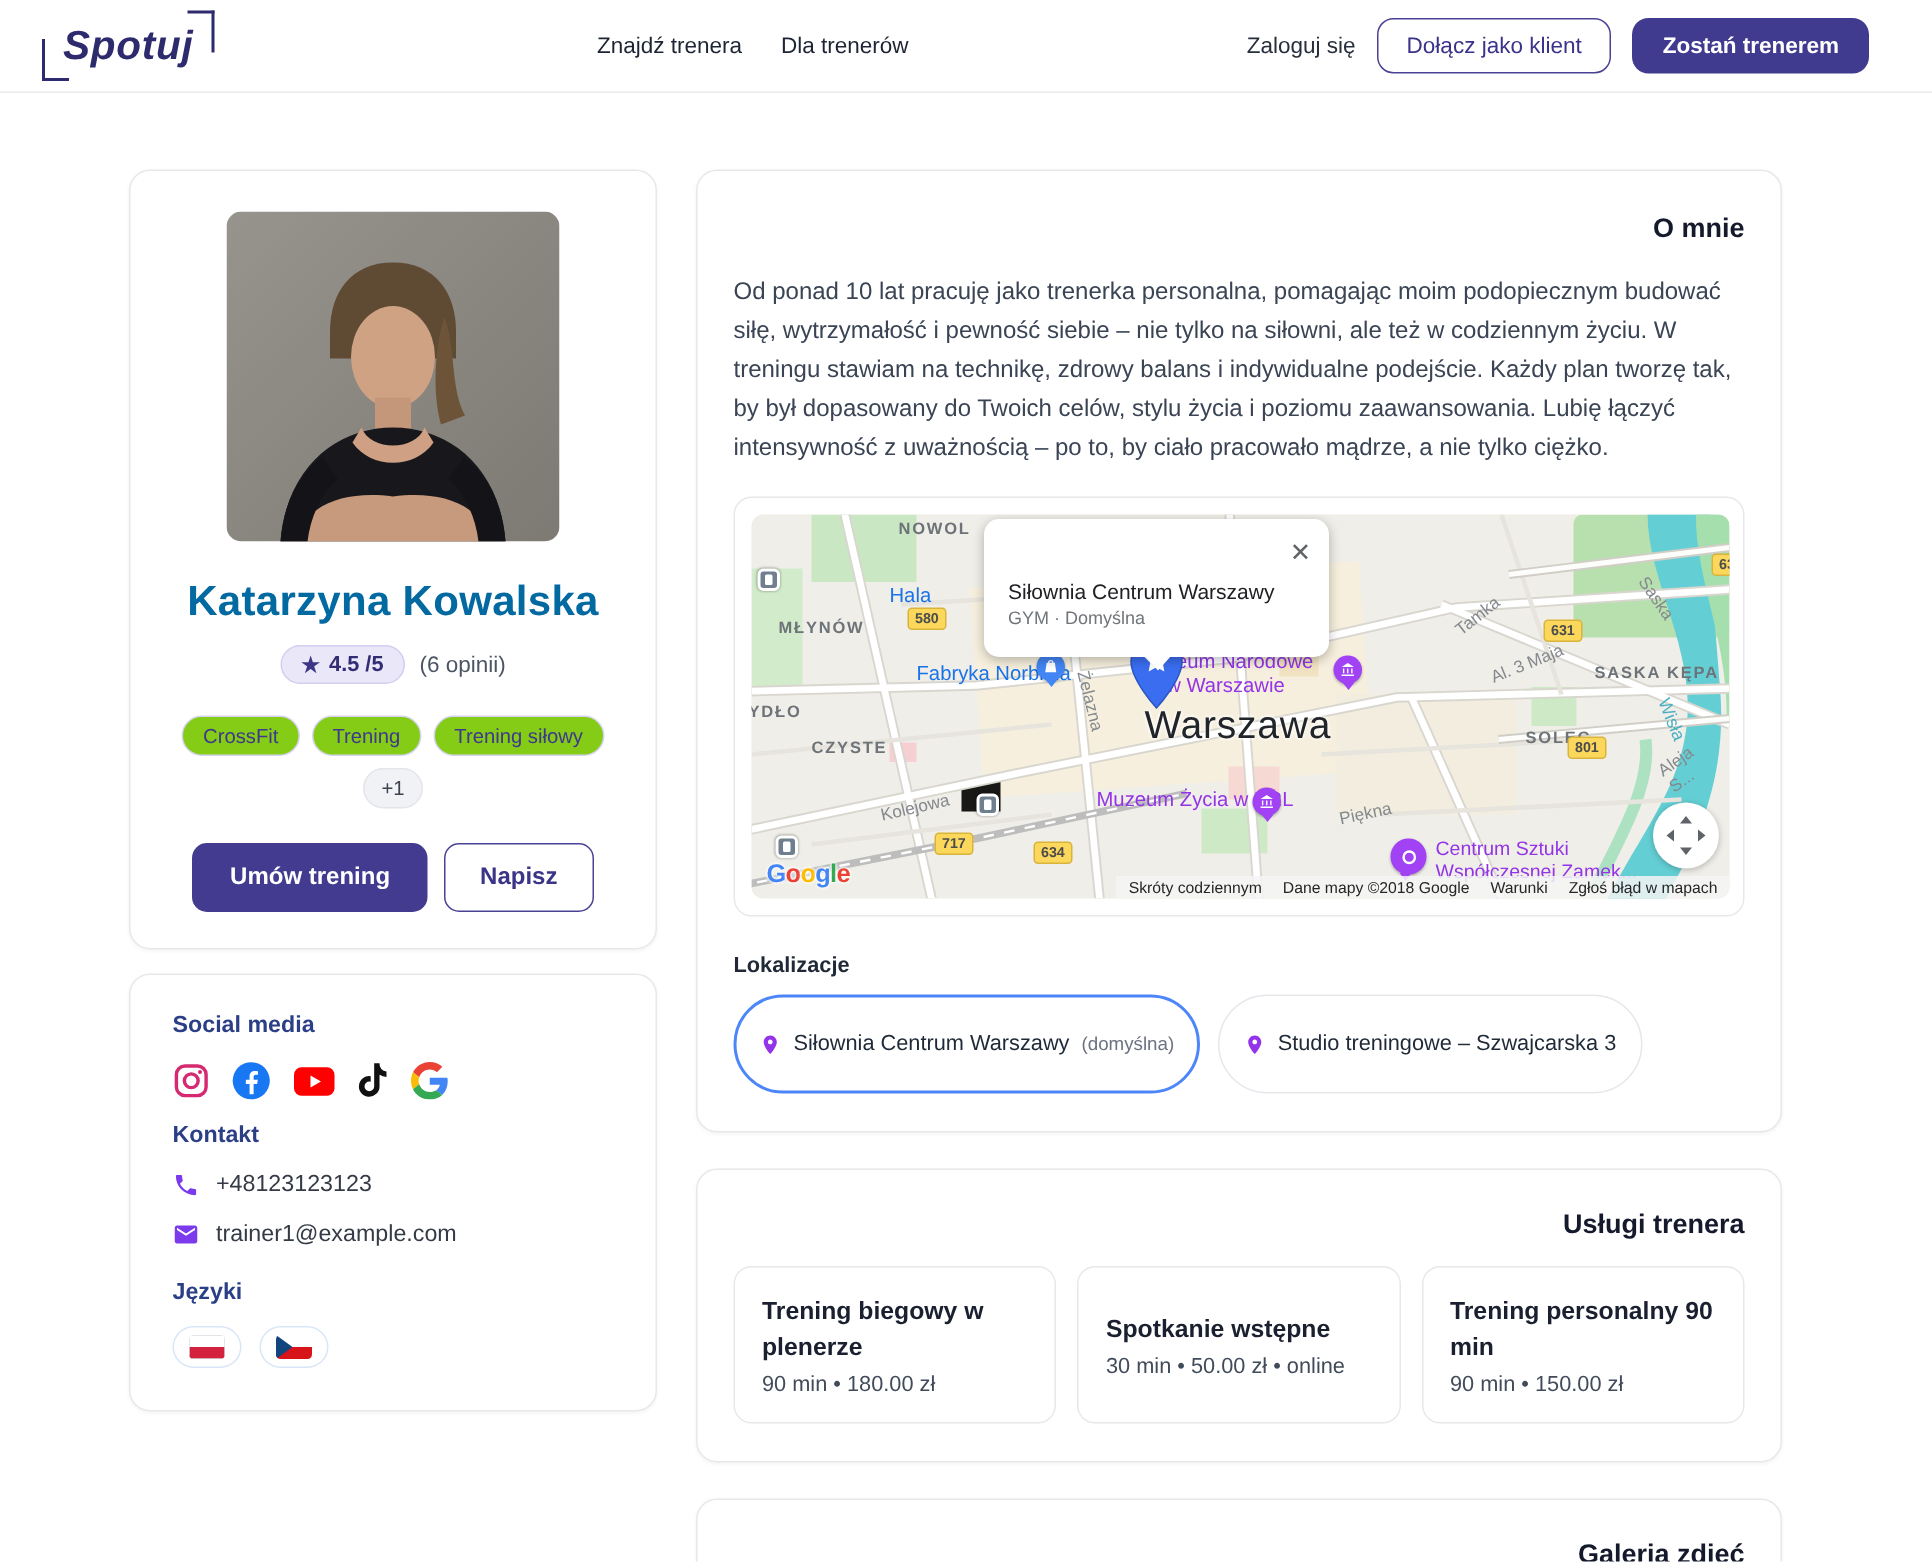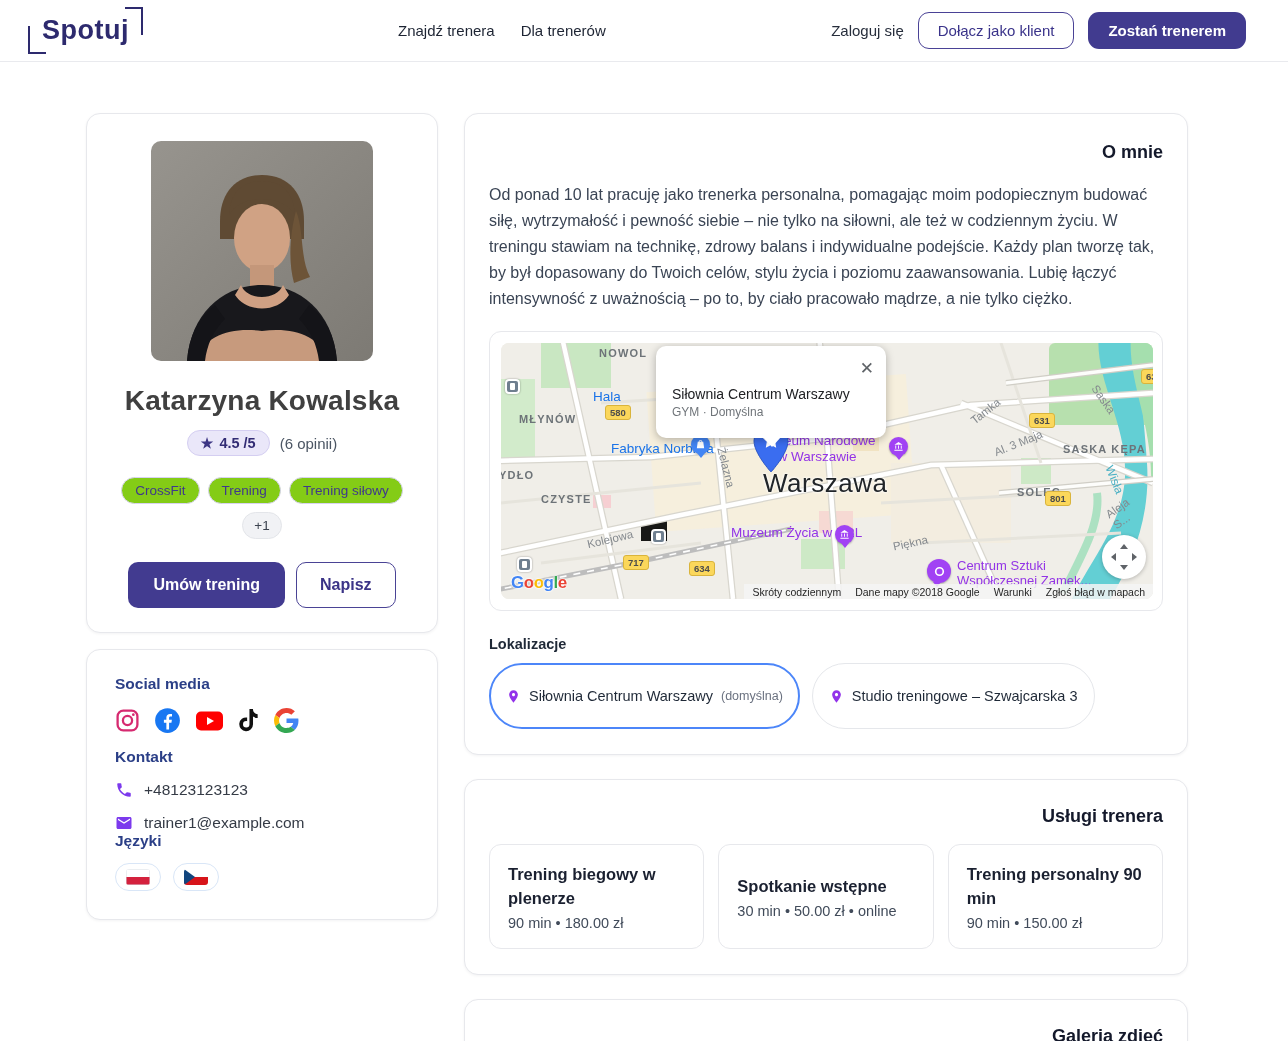--- a/index.html
+++ b/index.html
@@ -2,21 +2,21 @@
 <html><head>
 <meta charset="utf-8">
 <style>
   * { margin:0; padding:0; box-sizing:border-box; }
   html,body { width:1288px; height:1041px; overflow:hidden; background:#fff;
     font-family:"Liberation Sans", sans-serif; color:#374151; }
 
   
   .header { height:62px; display:flex; align-items:center; padding:0 42px 0 28px;
     border-bottom:1px solid #e9eaee; background:#fff; }
-  .logo { position:relative; font-size:27px; font-weight:800; color:#2d2a6e; padding:8px 14px; letter-spacing:.5px; }
+  .logo { position:relative; font-size:27px; font-weight:800; color:#2d2a6e; padding:8px 14px; letter-spacing:.5px;font-style:italic; }
   .logo::before { content:""; position:absolute; left:0; bottom:0; width:16px; height:26px;
     border-left:2px solid #2d2a6e; border-bottom:2px solid #2d2a6e; }
   .logo::after { content:""; position:absolute; right:0; top:0; width:16px; height:26px;
     border-right:2px solid #2d2a6e; border-top:2px solid #2d2a6e; }
   .nav { display:flex; gap:26px; margin-left:255px; }
   .nav a { font-size:15px; color:#1d2433; text-decoration:none; }
   .auth { margin-left:auto; display:flex; align-items:center; gap:14px; }
   .link-login { font-size:15px; color:#272e3c; cursor:pointer; }
   .btn-outline-pill { border:1.5px solid #4a4296; color:#3a338a; background:#fff; font-size:15px;
     padding:9px 19px; border-radius:11px; cursor:pointer; font-family:inherit; }
@@ -26,21 +26,21 @@
   
   .page { display:flex; gap:26px; padding:51px 0 0 86px; }
   .col-left { width:352px; flex:none; }
   .col-right { width:724px; flex:none; }
   .card { background:#fff; border:1px solid #e7e8ec; border-radius:14px;
     box-shadow:0 1px 3px rgba(16,24,40,.05); }
 
   
   .profile-card { padding:27px 24px 24px; text-align:center; }
   .avatar { width:222px; height:220px; border-radius:10px; margin:0 auto; display:block; }
-  .p-name { margin-top:24px; font-size:28px; font-weight:700; color:#404040; letter-spacing:.2px; }
+  .p-name { margin-top:24px; font-size:28px; font-weight:700; color:#0369a1; letter-spacing:.2px; }
   .rating-row { margin-top:13px; display:flex; align-items:center; justify-content:center; gap:10px; }
   .rating-pill { display:inline-flex; align-items:center; gap:6px; background:#eae7f9; border:1px solid #d4cef1;
     border-radius:999px; padding:4px 13px; color:#322c74; font-size:14.5px; font-weight:700; }
   .rating-pill .star { font-size:14px; color:#3d3684; }
   .reviews { font-size:15px; color:#4b5563; }
   .tags-row { margin-top:21px; display:flex; justify-content:center; gap:8px; flex-wrap:wrap; }
   .tag { background:#84cc16; border:1px solid #d8d3f2; color:#3f388c; font-size:13.5px;
     padding:5px 13px; border-radius:999px; }
   .tag-more { background:#f1f2f5; border:1px solid #e3e5e9; color:#3c434f; font-size:13.5px;
     padding:5px 11px; border-radius:999px; }
@@ -51,21 +51,21 @@
     font-weight:600; font-size:16px; padding:13px 23px; cursor:pointer; font-family:inherit; }
 
   
   .social-card { margin-top:16px; padding:25px 28px 28px; }
   .side-head { color:#2b3f87; font-size:15.5px; font-weight:700; }
   .soc-icons { display:flex; align-items:center; gap:14px; margin:14px 0 6px; }
   .soc-icons a { display:inline-flex; cursor:pointer; }
   .contact-head { margin-top:14px; }
   .contact-row { display:flex; align-items:center; gap:11px; margin-top:15px; font-size:15.5px; color:#353b46; }
   .contact-row svg { flex:none; }
-  .lang-head { }
+  .lang-head { margin-top:21px; }
   .flag-pills { display:flex; gap:12px; margin-top:13px; }
   .flag-pill { width:46px; height:28px; border:1px solid #d9e6f7; border-radius:999px; background:#fff;
     display:flex; align-items:center; justify-content:center; }
   .flag { width:24px; height:16px; border-radius:3px; overflow:hidden; display:block; }
 
   
   .about-card { padding:28px 24px 25px; }
   .sec-title { font-size:18px; font-weight:700; color:#14192b;text-align:right; }
   .about-text { margin-top:19px; font-size:16px; line-height:26px; color:#3a4454; }
 

